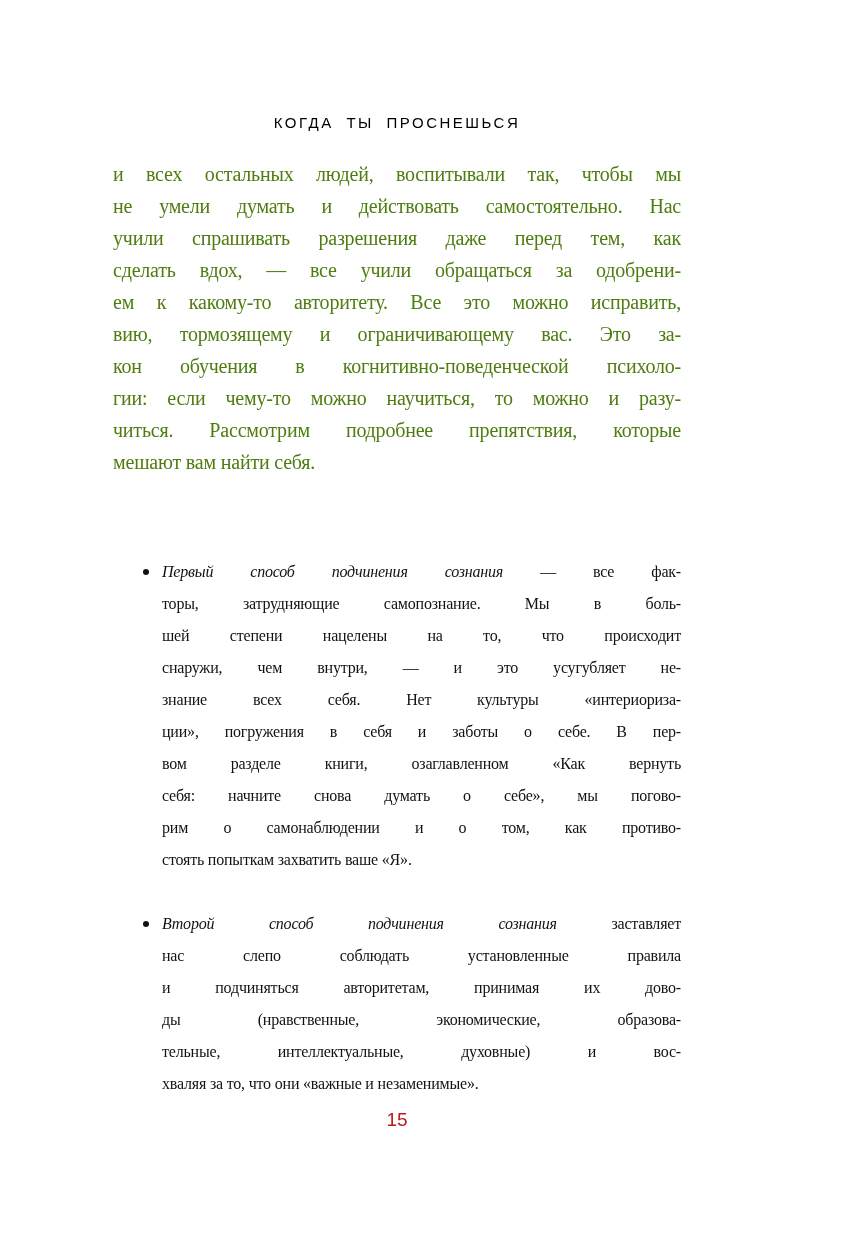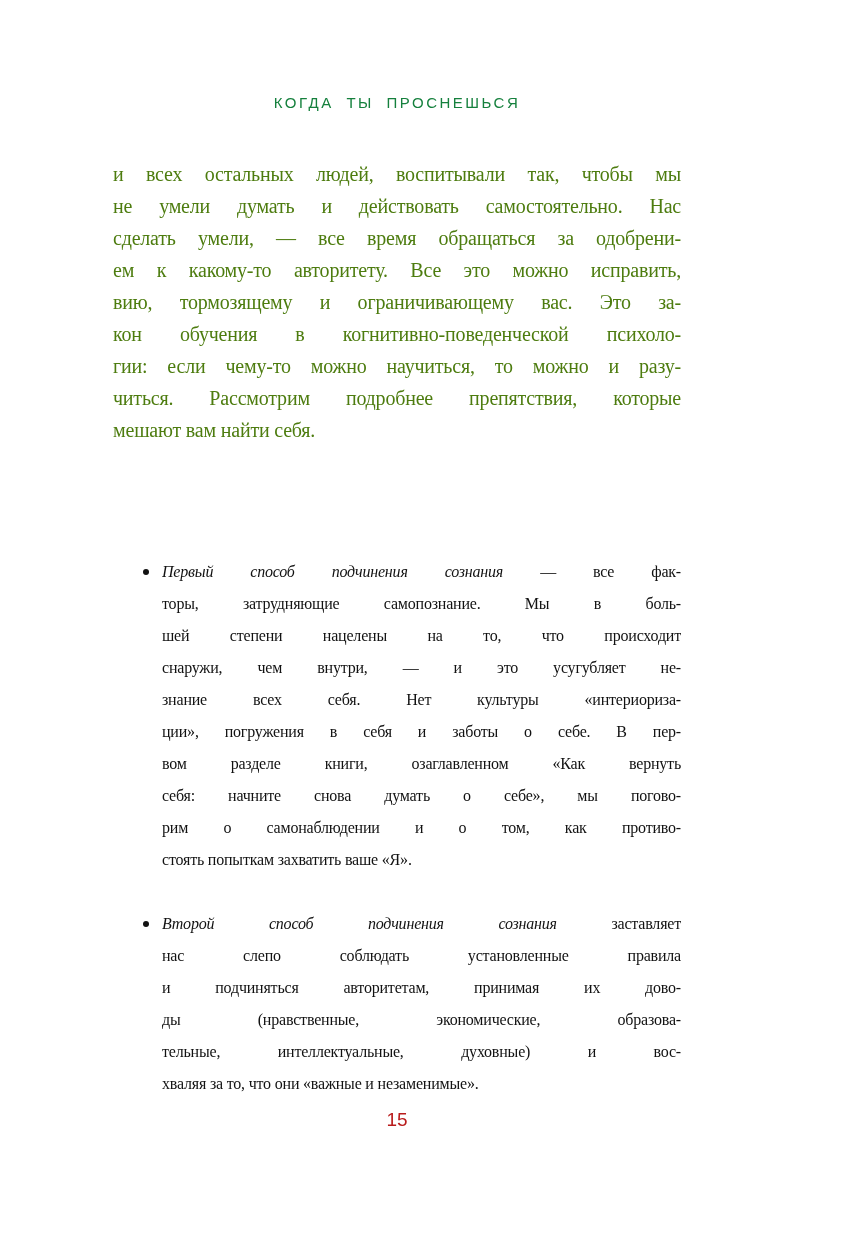--- a/index.html
+++ b/index.html
@@ -12,29 +12,29 @@
     width: 844px;
     height: 1240px;
     background: #ffffff;
     overflow: hidden;
     font-family: "Liberation Serif", serif;
     color: #141414;
   }
   .running-head {
     position: absolute;
     left: 113px;
-    top: 94px;
+    top: 114px;
     width: 568px;
     text-align: center;
     font-family: "Liberation Sans", sans-serif;
     font-size: 15px;
     font-weight: 400;
     letter-spacing: 2.5px;
     word-spacing: 6px;
-    color: #15803d;
+    color: #000000;
     white-space: nowrap;
   }
   .body-text {
     position: absolute;
     left: 113px;
     top: 158px;
     width: 568px;
     font-size: 20px;
     line-height: 32px;
     letter-spacing: -0.2px;
@@ -92,21 +92,22 @@
 </style>
 </head>
 <body>
 
 <div class="page">
   <div class="running-head">КОГДА ТЫ ПРОСНЕШЬСЯ</div>
 
   <div class="body-text">
       <div class="line"><span>и всех остальных людей, воспитывали так, чтобы мы</span></div>
       <div class="line"><span>не умели думать и действовать самостоятельно. Нас</span></div>
-      <div class="line"><span>сделать умели, — все время обращаться за одобрени-</span></div>
+      <div class="line"><span>учили спрашивать разрешения даже перед тем, как</span></div>
+      <div class="line"><span>сделать вдох, — все учили обращаться за одобрени-</span></div>
       <div class="line"><span>ем к какому-то авторитету. Все это можно исправить,</span></div>
       <div class="line"><span>вию, тормозящему и ограничивающему вас. Это за-</span></div>
       <div class="line"><span>кон обучения в когнитивно-поведенческой психоло-</span></div>
       <div class="line"><span>гии: если чему-то можно научиться, то можно и разу-</span></div>
       <div class="line"><span>читься. Рассмотрим подробнее препятствия, которые</span></div>
       <div class="line line-last"><span>мешают вам найти себя.</span></div>
     </div>
 
   <div class="bullet-list">
       <div class="bullet-item">

